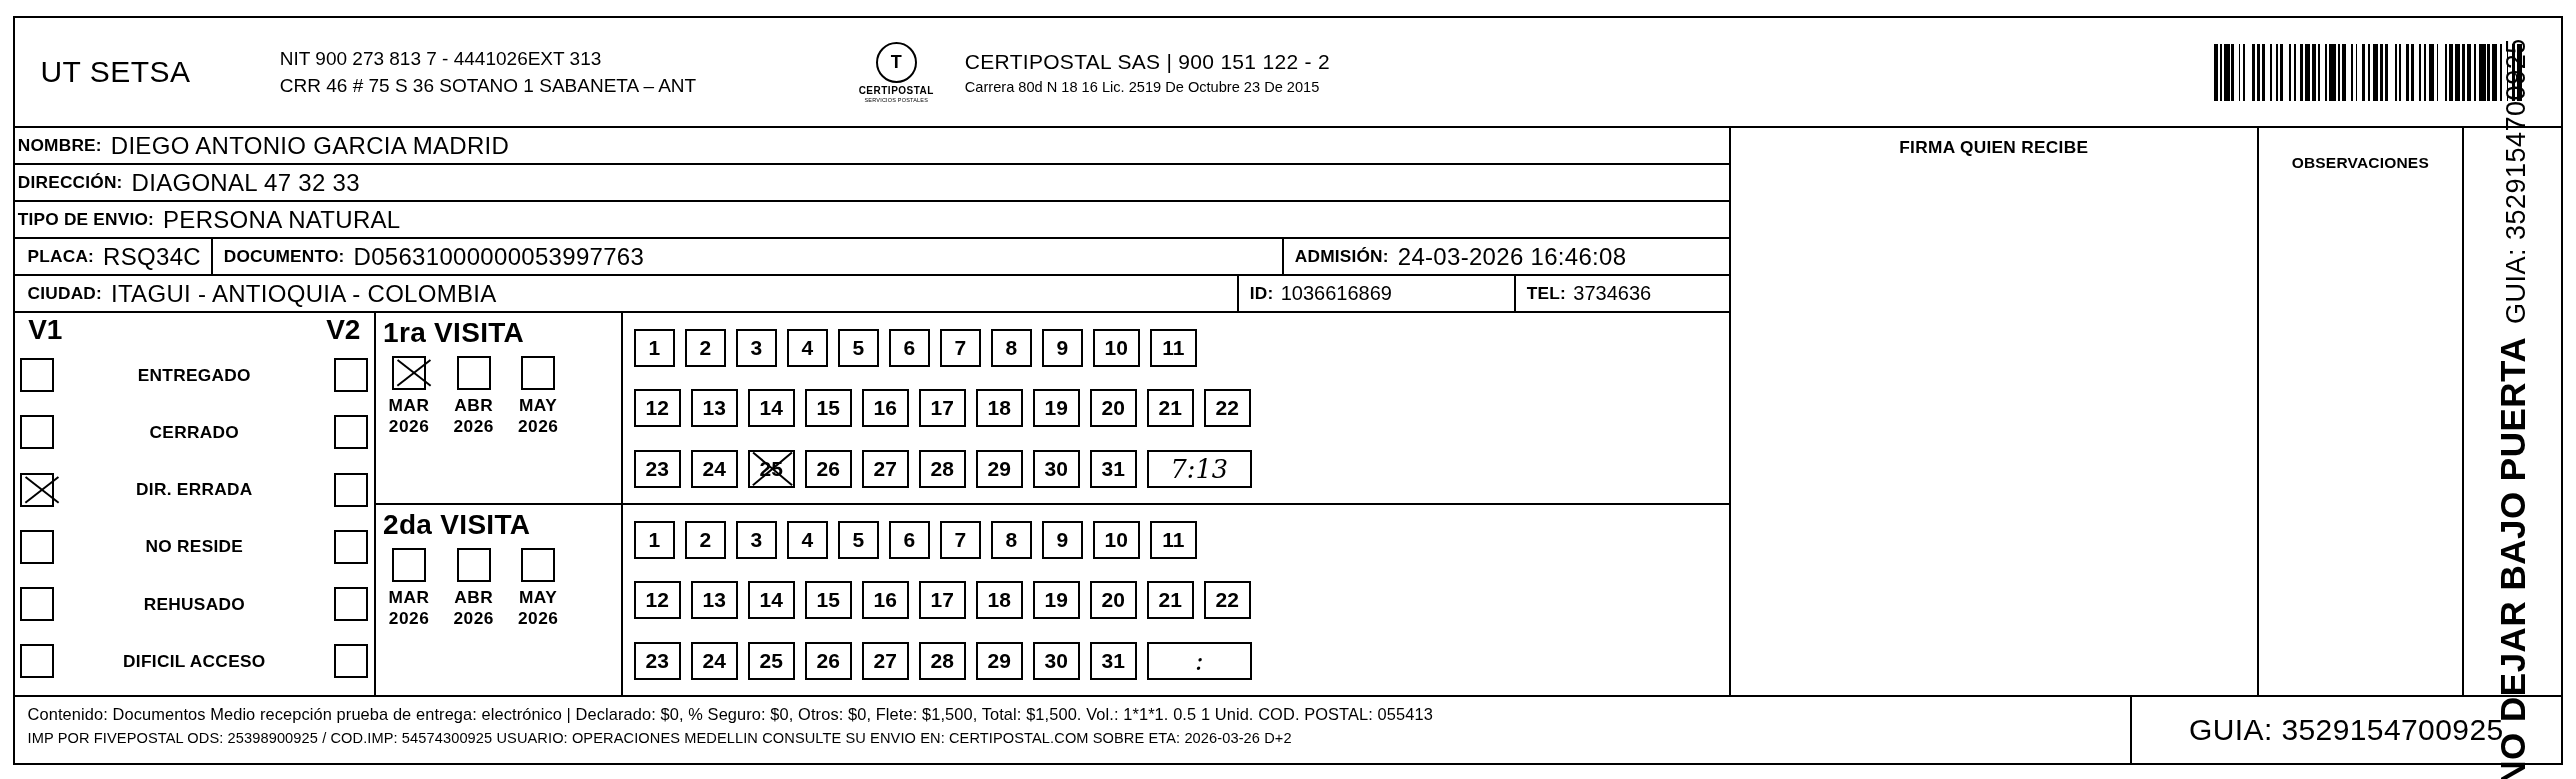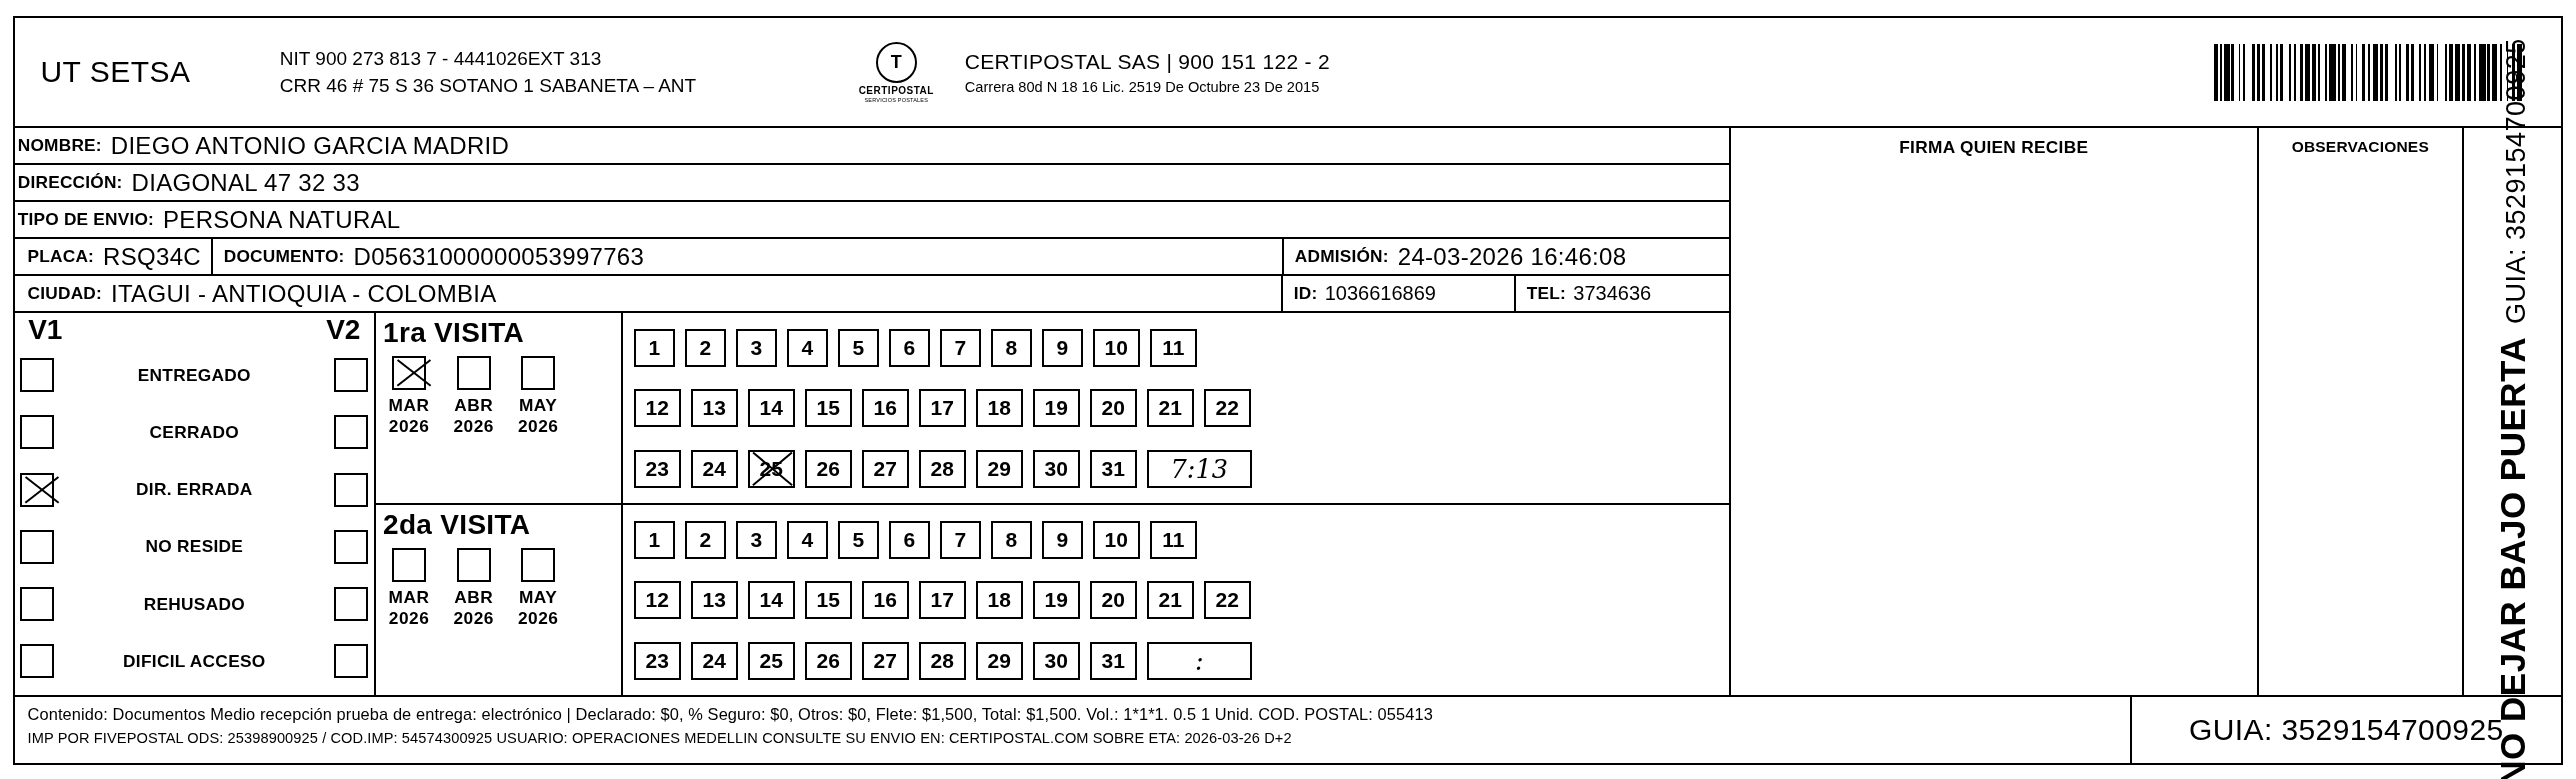--- a/index.html
+++ b/index.html
@@ -150,21 +150,21 @@
     flex:0 0 auto;
   }
   .rtop{display:flex;flex:1;min-height:0;}
   .firma{
     flex:1;border-right:2.3px solid #000;box-sizing:border-box;
     display:flex;flex-direction:column;align-items:center;
     padding-top:9px;
   }
   .firma .lbl{font-size:17.3px;font-weight:bold;letter-spacing:0.3px;}
   .obs{
-    width:203px;box-sizing:border-box;display:flex;flex-direction:column;align-items:center;padding-top:10px;
+    width:203px;box-sizing:border-box;display:flex;flex-direction:column;align-items:center;padding-top:26px;
   }
   .obs .lbl{font-size:15.5px;font-weight:bold;letter-spacing:0.2px;}
   .puerta{
     width:99px;border-left:2.7px solid #000;box-sizing:border-box;
     display:flex;align-items:center;justify-content:center;
     flex:0 0 auto;
   }
   .puerta-inner{
     transform:rotate(-90deg);
     white-space:nowrap;
@@ -342,21 +342,21 @@
           <div class="divv" style="flex:1;">
             <span class="k">DOCUMENTO:</span>
             <span class="v">D05631000000053997763</span>
           </div>
           <div class="divv" style="width:447px;">
             <span class="k">ADMISIÓN:</span>
             <span class="v">24-03-2026 16:46:08</span>
           </div>
         </div>
 
-        <div class="row" style="padding-left:0;">
+        <div class="row" style="padding-left:0;gap:44px;">
           <div style="display:flex;align-items:center;flex:1;padding-left:12.8px;box-sizing:border-box;">
             <span class="k">CIUDAD:</span>
             <span class="v">ITAGUI - ANTIOQUIA - COLOMBIA</span>
           </div>
           <div class="divv" style="width:233px;">
             <span class="k">ID:</span>
             <span class="v-sm">1036616869</span>
           </div>
           <div class="divv" style="width:215px;">
             <span class="k">TEL:</span>

